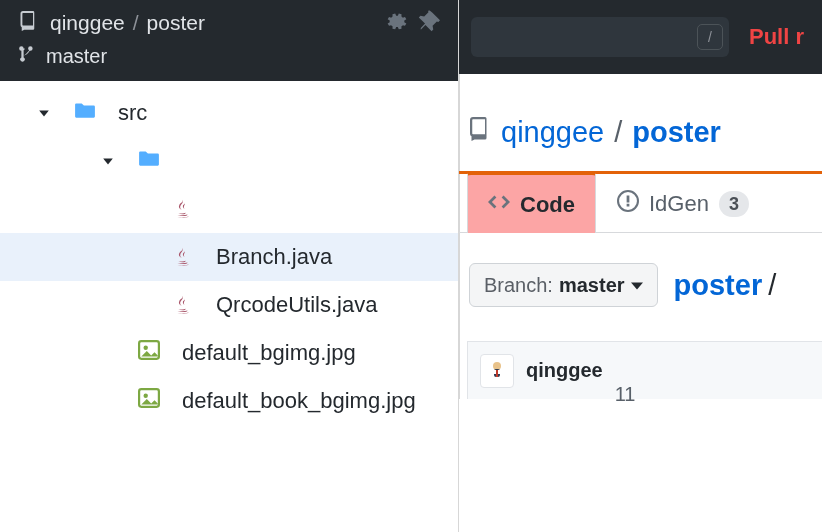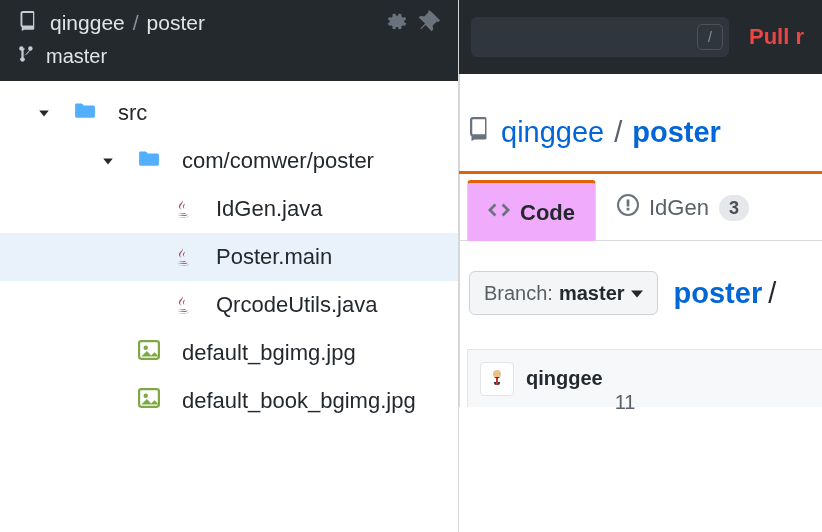--- a/index.html
+++ b/index.html
@@ -76,22 +76,22 @@
   }
   .tabs::before{
     content:""; position:absolute; left:0; right:0; top:0; height:3px; background:#e36209;
   }
   .tab {
     display:flex; align-items:center; gap:10px; padding:16px 20px 14px 20px;
     font-size:22px; color:#586069; border:1px solid transparent; border-bottom:none;
     cursor:pointer; position:relative; top:1px;
   }
   .tab.active {
-    background:#f0abfc; border-color:#d7d9dc; border-top:3px solid #e36209;
-    border-radius:4px 4px 0 0; color:#24292e; font-weight:600;margin-top:8px;
+    background:#fca5a5; border-color:#d7d9dc; border-top:3px solid #e36209;
+    border-radius:4px 4px 0 0; color:#24292e; font-weight:600;
   }
   .tab svg { width:22px; height:22px; fill:#6a737d; }
   .count-badge {
     background:#e5e7ea; color:#4a4f55; border-radius:14px; padding:0 10px;
     font-size:18px; font-weight:600; height:26px; display:flex; align-items:center;
   }
 
   .row-branch {
     display:flex; align-items:center; gap:16px; padding:30px 0 10px 10px;
   }
@@ -180,45 +180,43 @@
         <div class="tree-row">
           <span class="indent" style="width: 64px;"></span>
           <span class="tw">
             <svg viewBox="0 0 10 10">
               <path d="M1 3h8L5 8z"></path>
             </svg>
           </span>
           <span class="folder-icon"><svg viewBox="0 0 20 16">
               <path fill="#54aeff" d="M2 2h5l2 2h9a1 1 0 0 1 1 1v9a1 1 0 0 1-1 1H2a1 1 0 0 1-1-1V3a1 1 0 0 1 1-1z"></path>
             </svg></span>
-          <span class="tree-label">com/comwer/poster</span>
         </div>
         <div class="tree-row">
           <span class="indent" style="width: 96px;"></span>
           <span class="tw"></span>
           <span class="java-icon">
             <svg viewBox="0 0 24 24">
               <path fill="#a9566a" d="M8 17c4 1 8 1 8-1-2 1-6 1-8 1zm-1 2c5 1 11 1 11-1-3 1-8 1-11 1z"></path>
               <path fill="#a9566a" d="M12 2c3 3-2 5-2 8 0 2 2 3 2 3-3-1-4-3-3-5 1-3 5-3 3-6zm3 3c1 2-1 3-1 5 0 1 1 2 1 2-2-1-2-2-2-3 0-2 3-2 2-4z"></path>
               <path fill="#a9566a" d="M7 21c6 2 13 0 12-1-1 1-6 2-12 1z"></path>
             </svg>
           </span>
-          <span class="tree-label">IdGen.java</span>
         </div>
         <div class="tree-row selected">
           <span class="indent" style="width: 96px;"></span>
           <span class="tw"></span>
           <span class="java-icon">
             <svg viewBox="0 0 24 24">
               <path fill="#a9566a" d="M8 17c4 1 8 1 8-1-2 1-6 1-8 1zm-1 2c5 1 11 1 11-1-3 1-8 1-11 1z"></path>
               <path fill="#a9566a" d="M12 2c3 3-2 5-2 8 0 2 2 3 2 3-3-1-4-3-3-5 1-3 5-3 3-6zm3 3c1 2-1 3-1 5 0 1 1 2 1 2-2-1-2-2-2-3 0-2 3-2 2-4z"></path>
               <path fill="#a9566a" d="M7 21c6 2 13 0 12-1-1 1-6 2-12 1z"></path>
             </svg>
           </span>
-          <span class="tree-label">Poster.main</span>
+          <span class="tree-label">Branch.java</span>
         </div>
         <div class="tree-row">
           <span class="indent" style="width: 96px;"></span>
           <span class="tw"></span>
           <span class="java-icon">
             <svg viewBox="0 0 24 24">
               <path fill="#a9566a" d="M8 17c4 1 8 1 8-1-2 1-6 1-8 1zm-1 2c5 1 11 1 11-1-3 1-8 1-11 1z"></path>
               <path fill="#a9566a" d="M12 2c3 3-2 5-2 8 0 2 2 3 2 3-3-1-4-3-3-5 1-3 5-3 3-6zm3 3c1 2-1 3-1 5 0 1 1 2 1 2-2-1-2-2-2-3 0-2 3-2 2-4z"></path>
               <path fill="#a9566a" d="M7 21c6 2 13 0 12-1-1 1-6 2-12 1z"></path>
             </svg>

